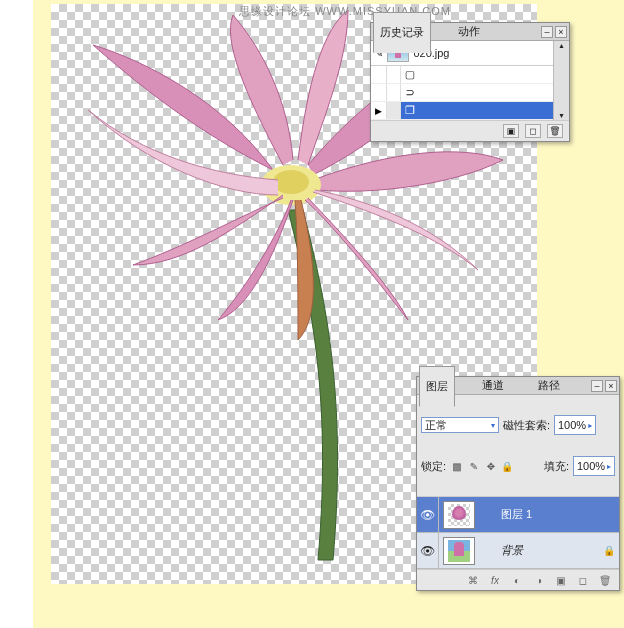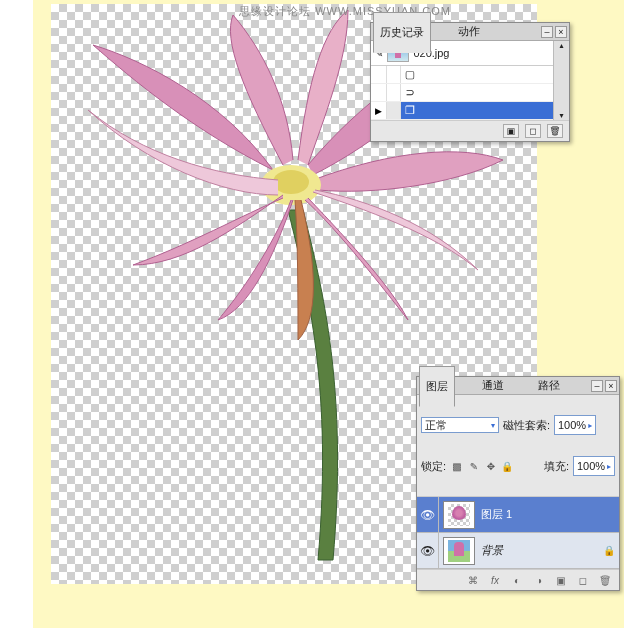--- a/index.html
+++ b/index.html
@@ -74,21 +74,21 @@
     linear-gradient(45deg,#cfcfcf 25%,transparent 25%),
     linear-gradient(-45deg,#cfcfcf 25%,transparent 25%),
     linear-gradient(45deg,transparent 75%,#cfcfcf 75%),
     linear-gradient(-45deg,transparent 75%,#cfcfcf 75%);
   background-size:6px 6px; background-position:0 0,0 3px,3px -3px,-3px 0; background-color:#fff;
   position:relative;
 }
 .layer-row .thumb .inner::after { content:""; position:absolute; left:4px; top:2px; width:14px; height:14px; background:radial-gradient(circle,#d780b0 30%,#c060a0 60%); border-radius:50% 50% 50% 50% / 60% 60% 40% 40%;}
 .layer-row .thumb.bg .inner { background:linear-gradient(#7ab4e0 50%,#a0d080 50%);}
 .layer-row .thumb.bg .inner::after { content:""; position:absolute; left:6px; top:2px; width:10px; height:14px; background:#d070a8; border-radius:4px 4px 0 0;}
-.layer-row .name { flex:1; padding-left: 2px; }
+.layer-row .name { flex:1; padding-left: 2px; margin-left: 20px; }
 .layer-row .lock { width: 16px; font-size:10px; color:#555;}
 .layer-row.selected { background: #5a7fcf; color: #fff; }
 .layer-row.bg .name { font-style: italic; }
 
 .layers-footer { display:flex; justify-content:flex-end; gap:6px; padding:3px 6px; background:#e7e7e7; border-top:1px solid #ccc; align-items:center;}
 .layers-footer .btn { width:16px; height:14px; display:flex; align-items:center; justify-content:center; font-size:10px; color:#666;}
 
 </style>
 </head>
 <body>

